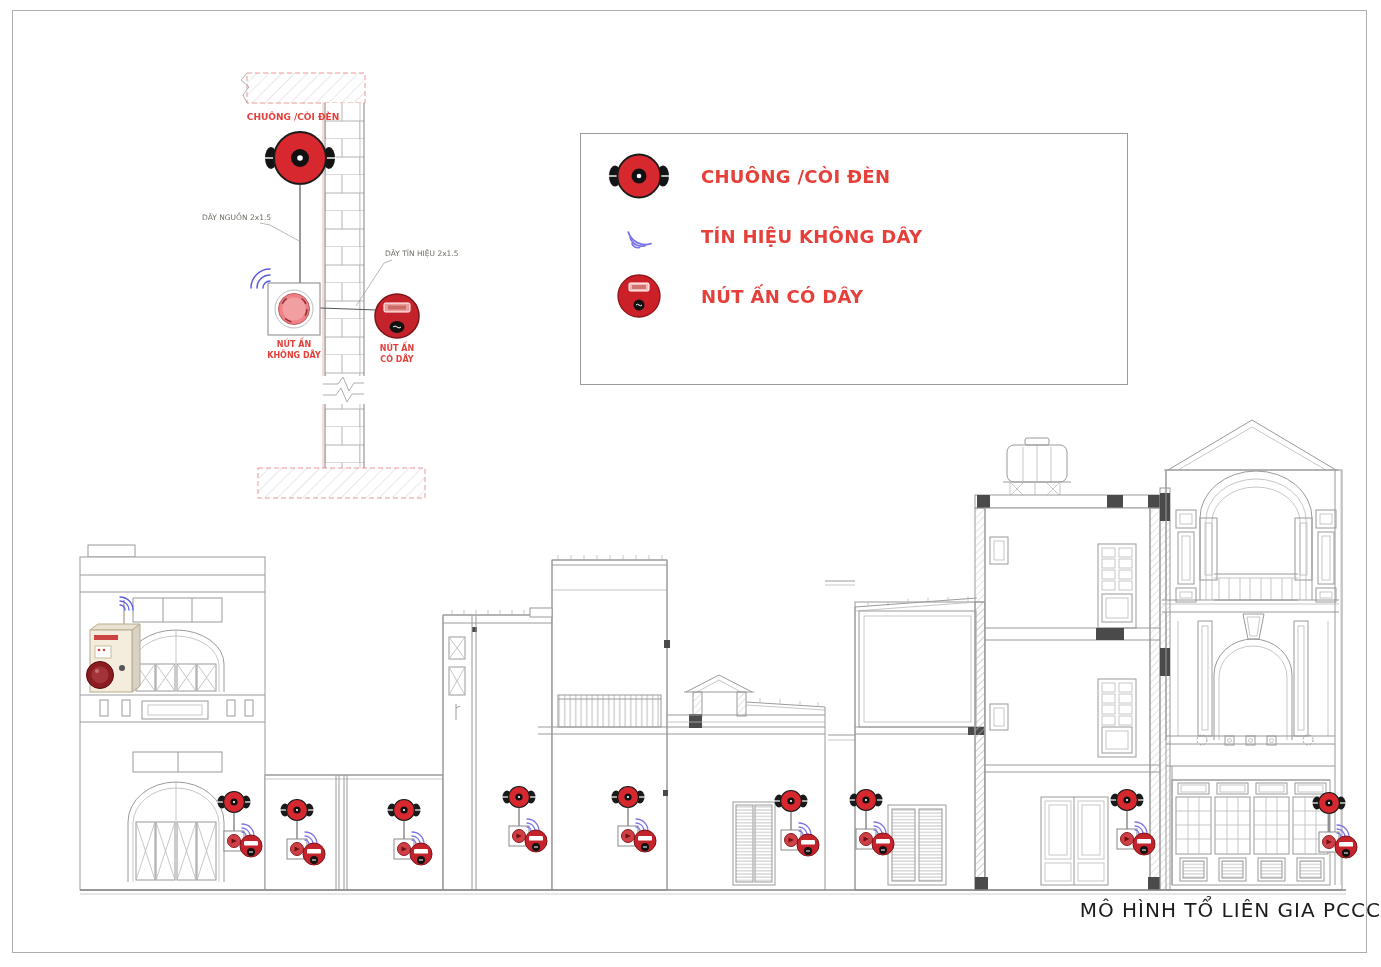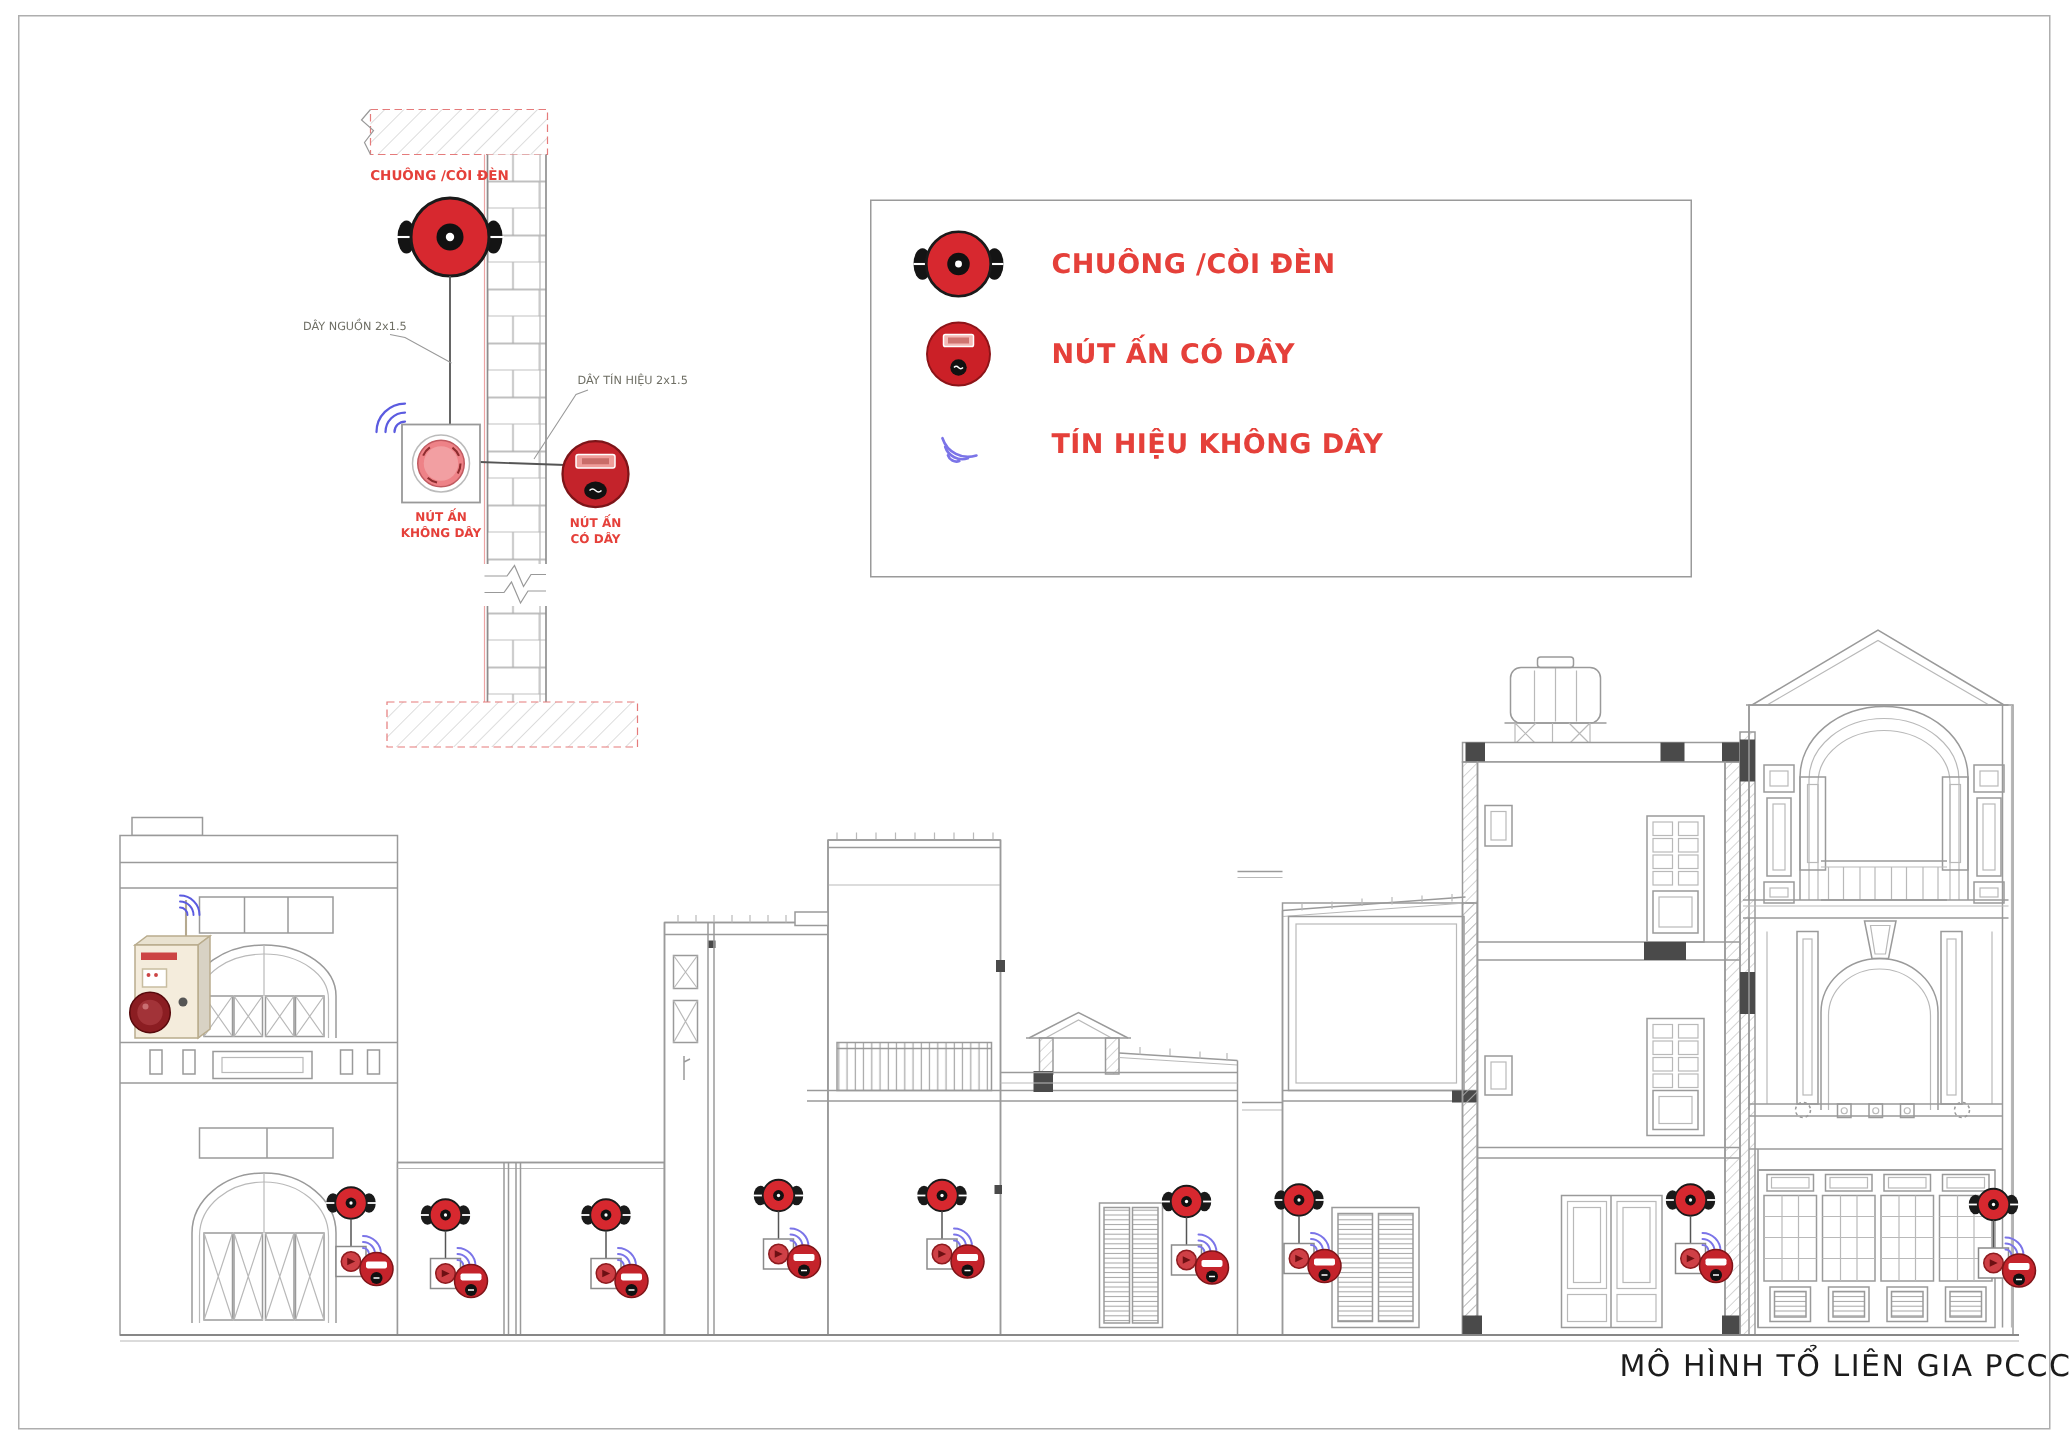--- a/index.html
+++ b/index.html
@@ -123,41 +123,41 @@
         <line x1="17" y1="0" x2="30" y2="0" stroke="#fff" stroke-width="1.4"></line>
         <circle r="21.5" fill="#d7282f" stroke="#1a1a1a" stroke-width="1.8"></circle>
         <circle r="7.5" fill="#111"></circle>
         <circle r="2.3" fill="#fff"></circle>
       </svg>
     </span>
     <span class="legend-label">CHUÔNG /CÒI ĐÈN</span>
   </div>
   <div class="legend-row">
     <span class="legend-icon">
+      <svg width="34" height="34" viewBox="0 0 34 34">
+        <g stroke="#7b74e8" stroke-width="1.8" fill="none" stroke-linecap="round" transform="rotate(-18 17 17)">
+          <path d="M14,28 A6,6 0 0 1 8,22"></path>
+          <path d="M20,28 A12,12 0 0 1 8,16"></path>
+          <path d="M26,28 A18,18 0 0 1 8,10"></path>
+        </g>
+      </svg>
+    </span>
+    <span class="legend-label">TÍN HIỆU KHÔNG DÂY</span>
+  </div>
+  <div class="legend-row">
+    <span class="legend-icon">
       <svg width="46" height="46" viewBox="-23 -23 46 46">
         <circle r="21" fill="#cb2027" stroke="#8c1418" stroke-width="1.3"></circle>
         <rect x="-10" y="-13" width="20" height="8" rx="1.2" fill="#f4b9b6" stroke="#fff"></rect>
         <rect x="-7" y="-11" width="14" height="4" fill="#cf7470"></rect>
         <circle cx="0" cy="9" r="5.5" fill="#111"></circle>
         <path d="M-3,9 q1.5,-1.6 3,0 q1.5,1.6 3,0" stroke="#fff" stroke-width="1" fill="none"></path>
       </svg>
     </span>
     <span class="legend-label">NÚT ẤN CÓ DÂY</span>
-  </div>
-  <div class="legend-row">
-    <span class="legend-icon">
-      <svg width="34" height="34" viewBox="0 0 34 34">
-        <g stroke="#7b74e8" stroke-width="1.8" fill="none" stroke-linecap="round" transform="rotate(-18 17 17)">
-          <path d="M14,28 A6,6 0 0 1 8,22"></path>
-          <path d="M20,28 A12,12 0 0 1 8,16"></path>
-          <path d="M26,28 A18,18 0 0 1 8,10"></path>
-        </g>
-      </svg>
-    </span>
-    <span class="legend-label">TÍN HIỆU KHÔNG DÂY</span>
   </div>
 </div>
 
 <svg class="houses-svg" viewBox="0 0 1280 478">
   <defs>
     <pattern id="hcol" width="5" height="5" patternUnits="userSpaceOnUse" patternTransform="rotate(45)">
       <line x1="0" y1="0" x2="0" y2="5" stroke="#b0b0b0" stroke-width="0.7"></line>
     </pattern>
     <pattern id="plouv" width="4" height="3.2" patternUnits="userSpaceOnUse">
       <line x1="0" y1="1.6" x2="4" y2="1.6" stroke="#a5a5a5" stroke-width="0.7"></line>

